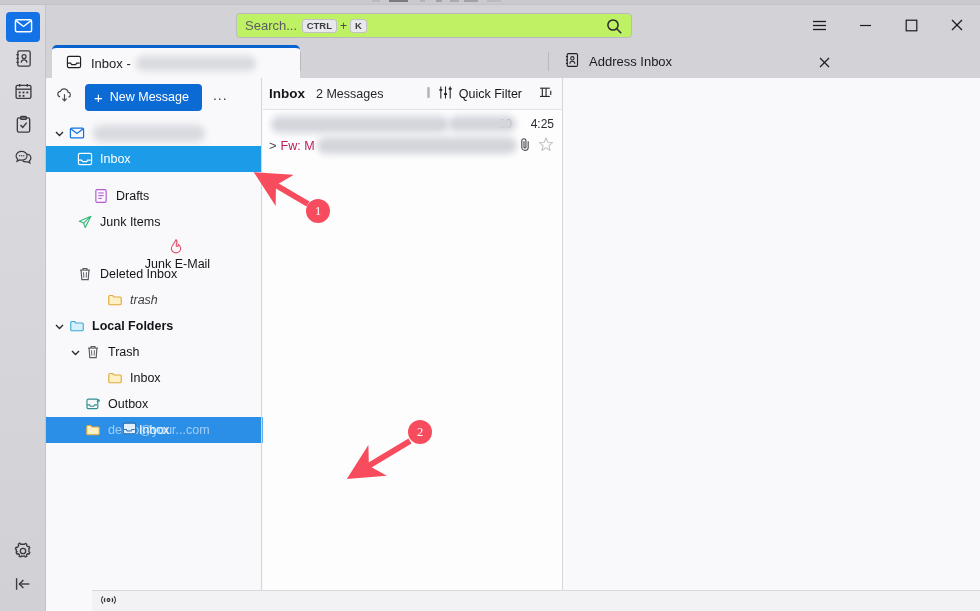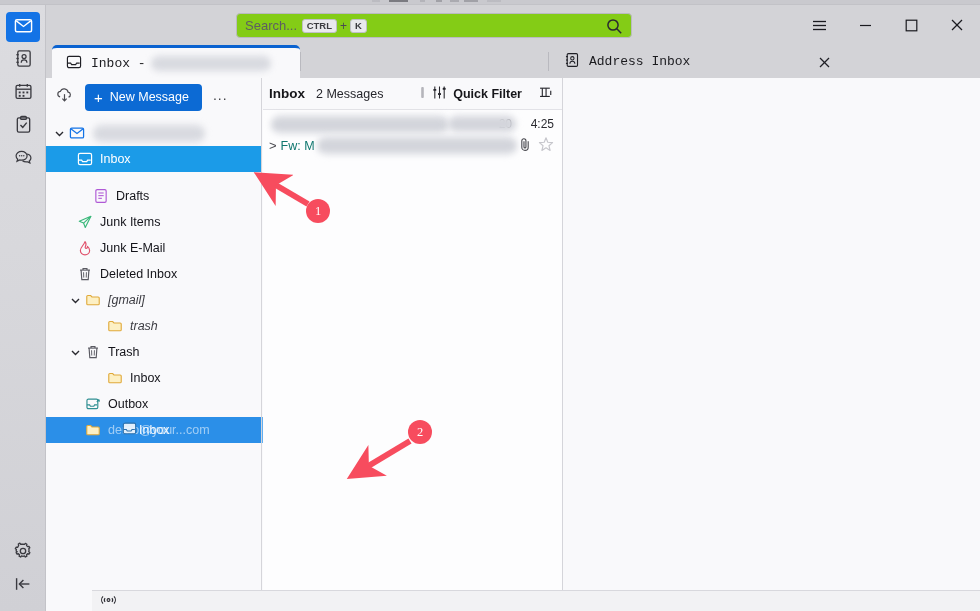--- a/index.html
+++ b/index.html
@@ -31,21 +31,21 @@
   }
 
   
   .header {
     position: absolute; left: 0; top: 5px; width: 980px; height: 40px;
     background: #d3d3d7;
   }
   .searchbar {
     position: absolute; left: 236px; top: 8px;
     width: 396px; height: 25px;
-    background: #84cc16;
+    background: #bef264;
     border: 1px solid #babac0;
     border-radius: 4px;
     display: flex; align-items: center;
     padding: 0 8px;
   }
   .searchbar .ph {
     color: #5d5d63; font-size: 13px; white-space: nowrap;
   }
   .kbd {
     display: inline-block;
@@ -105,21 +105,21 @@
     color: #1b1b1f;
   }
   .tab-active {
     left: 6px; width: 248px;
     background: #f9f9fb;
     border-top: 3px solid #0a62d0;
     border-top-left-radius: 5px; border-top-right-radius: 5px;
   }
   .tab-2 { left: 256px; width: 236px; }
   .tab-3 { left: 504px; width: 294px; }
-  .tab-label { margin-left: 9px; white-space: nowrap; overflow: hidden; font-family: Liberation Mono, monospace; }
+  .tab-label { margin-left: 9px; white-space: nowrap; overflow: hidden; }
   .tab-close {
     position: absolute; right: 12px; top: 9px;
     width: 16px; height: 16px;
     display: flex; align-items: center; justify-content: center;
   }
   .tab-sep {
     position: absolute; top: 7px; width: 1px; height: 19px;
     background: #b9b9bf;
   }
 
@@ -213,29 +213,29 @@
   }
   .msg-header {
     height: 32px;
     display: flex; align-items: center;
     padding: 0 9px 0 2px;
     border-bottom: 1px solid #e2e2e7;
     background: #f9f9fb;
   }
   .msg-title { font-weight: bold; font-size: 13.5px; margin-left: 4px; }
   .msg-count { margin-left: 11px; font-size: 12.5px; color: #26262c; }
-  .qf { margin-left: auto; display: flex; align-items: center; font-weight: bold; }
+  .qf { margin-left: auto; display: flex; align-items: center; }
   .qf-label { font-size: 12.5px; margin-left: 6px; }
   .colpicker { margin-left: 16px; }
 
   .msgrow { position: relative; height: 48px; padding: 4px 6px 0 6px; }
   .msgrow .line1 { position: relative; height: 21px; }
   .msgrow .line2 { position: relative; height: 21px; display: flex; align-items: center; }
   .chev { color: #4a4a50; font-size: 13px; margin-right: 4px; }
-  .subj { font-size: 12.5px; color: #0f766e; }
+  .subj { font-size: 12.5px; color: #be185d; }
   .date { position: absolute; right: 44px; top: 3px; font-size: 12px; color: #2a2a30; }
   .time { position: absolute; right: 2px; top: 3px; font-size: 12px; color: #2a2a30; }
   .msg-icons { position: absolute; right: 2px; top: 1px; display: flex; align-items: center; gap: 6px; }
 
   
   .statusbar {
     position: absolute; left: 46px; bottom: 0;
     width: 934px; height: 21px;
     background: #f2f2f4;
     border-top: 1px solid #d8d8dd;
@@ -497,21 +497,21 @@
         <div class="row" style="padding-left:28px;">
           <span class="ricon">
             <svg width="16" height="16" viewBox="0 0 18 18">
                 <path d="M15.6 2.6 L2.6 8.2 L7.4 10.2 L15.6 2.6 Z" fill="none" stroke="#3ab87a" stroke-width="1.3" stroke-linejoin="round"></path>
                 <path d="M7.4 10.2 L9.3 15.2 L15.6 2.6" fill="none" stroke="#3ab87a" stroke-width="1.3" stroke-linejoin="round"></path>
               </svg>
           </span>
           <span class="rlabel">Junk Items</span>
         </div>
 
-        <div class="row" style="padding-left:28px;">
+        <div class="row" style="padding-left:44px;flex-direction:column;">
           <span class="ricon">
             <svg width="16" height="16" viewBox="0 0 18 18">
                 <path d="M9 1.8c2.2 2.6 1 4.4.4 5.6-.5 1-.1 2 .9 2 1.1 0 1.5-1 1.5-2.2 1.6 1.4 2.4 3 2.4 4.6 0 2.8-2.3 4.9-5.2 4.9S3.8 14.6 3.8 11.8c0-3.6 3.6-5.4 5.2-10z" fill="none" stroke="#e0516b" stroke-width="1.3" stroke-linejoin="round"></path>
               </svg>
           </span>
           <span class="rlabel">Junk E-Mail</span>
         </div>
 
         <div class="row" style="padding-left:28px;">
           <span class="ricon">
@@ -521,44 +521,44 @@
                 <path d="M6.8 4.6 V2.8 h4.4 V4.6" fill="none" stroke="#5a5a62" stroke-width="1.3"></path>
                 <g stroke="#5a5a62" stroke-width="1.05">
                   <line x1="7.4" y1="7" x2="7.6" y2="13"></line>
                   <line x1="10.6" y1="7" x2="10.4" y2="13"></line>
                 </g>
               </svg>
           </span>
           <span class="rlabel">Deleted Inbox</span>
         </div>
 
-        <div class="row" style="padding-left:22px;">
+
+
+        <div class="row" style="padding-left:58px;">
+          <span class="ricon">
+            <svg width="16" height="16" viewBox="0 0 18 18">
+                <path d="M2 5.2c0-.7.5-1.2 1.2-1.2h3.2l1.4 1.6h7c.7 0 1.2.5 1.2 1.2v6.4c0 .7-.5 1.2-1.2 1.2H3.2c-.7 0-1.2-.5-1.2-1.2z" fill="#fdf0c4" stroke="#e0a93a" stroke-width="1.25"></path>
+              </svg>
+          </span>
+          <span class="rlabel italic">trash</span>
+        </div>
+
+        <div class="row" style="padding-left:6px;">
           <span class="twisty">
             <svg width="11" height="11" viewBox="0 0 11 11">
                 <path d="M2 4 L5.5 7.5 L9 4" fill="none" stroke="#2a2a30" stroke-width="1.4"></path>
               </svg>
           </span>
           <span class="ricon">
             <svg width="16" height="16" viewBox="0 0 18 18">
-                <path d="M2 5.2c0-.7.5-1.2 1.2-1.2h3.2l1.4 1.6h7c.7 0 1.2.5 1.2 1.2v6.4c0 .7-.5 1.2-1.2 1.2H3.2c-.7 0-1.2-.5-1.2-1.2z" fill="#fdf0c4" stroke="#e0a93a" stroke-width="1.25"></path>
-              </svg>
-          </span>
-          <span class="rlabel italic">[gmail]</span>
-        </div>
-
-
-        <div class="row" style="padding-left:58px;">
-          <span class="ricon">
-            <svg width="16" height="16" viewBox="0 0 18 18">
-                <path d="M2 5.2c0-.7.5-1.2 1.2-1.2h3.2l1.4 1.6h7c.7 0 1.2.5 1.2 1.2v6.4c0 .7-.5 1.2-1.2 1.2H3.2c-.7 0-1.2-.5-1.2-1.2z" fill="#fdf0c4" stroke="#e0a93a" stroke-width="1.25"></path>
-              </svg>
-          </span>
-          <span class="rlabel italic">trash</span>
-        </div>
-
+                <path d="M2 5.2c0-.7.5-1.2 1.2-1.2h3.2l1.4 1.6h7c.7 0 1.2.5 1.2 1.2v6.4c0 .7-.5 1.2-1.2 1.2H3.2c-.7 0-1.2-.5-1.2-1.2z" fill="#d6f0fb" stroke="#3aa8d6" stroke-width="1.25"></path>
+              </svg>
+          </span>
+          <span class="rlabel bold">Local Folders</span>
+        </div>
 
         <div class="row" style="padding-left:22px;">
           <span class="twisty">
             <svg width="11" height="11" viewBox="0 0 11 11">
                 <path d="M2 4 L5.5 7.5 L9 4" fill="none" stroke="#2a2a30" stroke-width="1.4"></path>
               </svg>
           </span>
           <span class="ricon">
             <svg width="16" height="16" viewBox="0 0 18 18">
                 <path d="M3.4 4.6h11.2" stroke="#5a5a62" stroke-width="1.3"></path>

